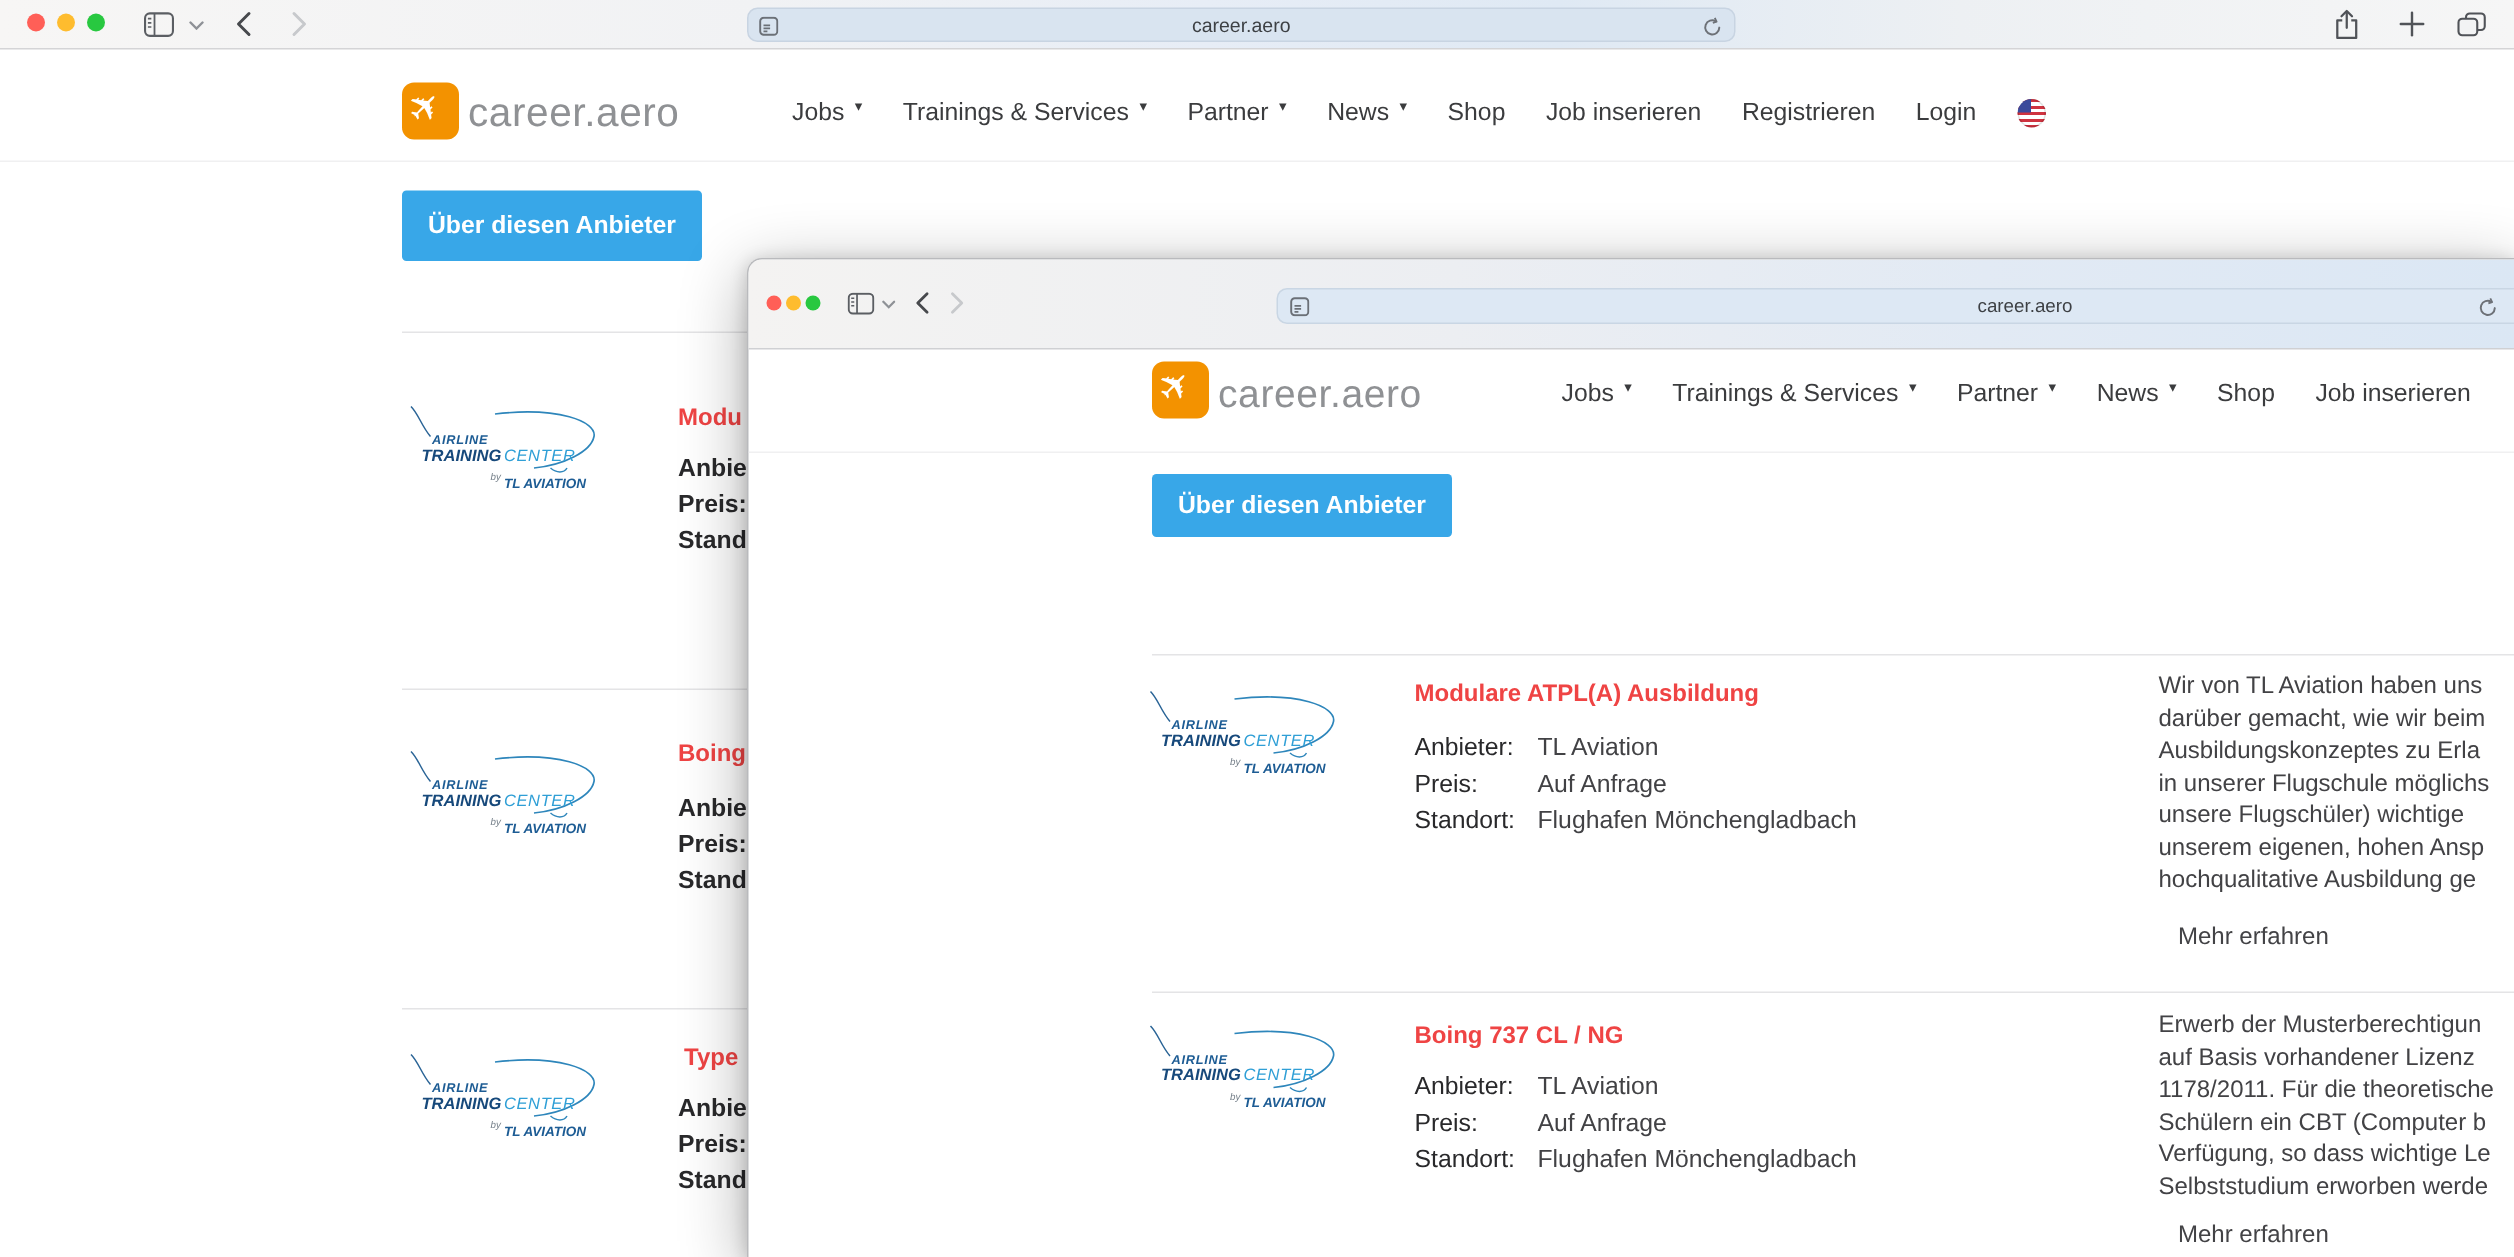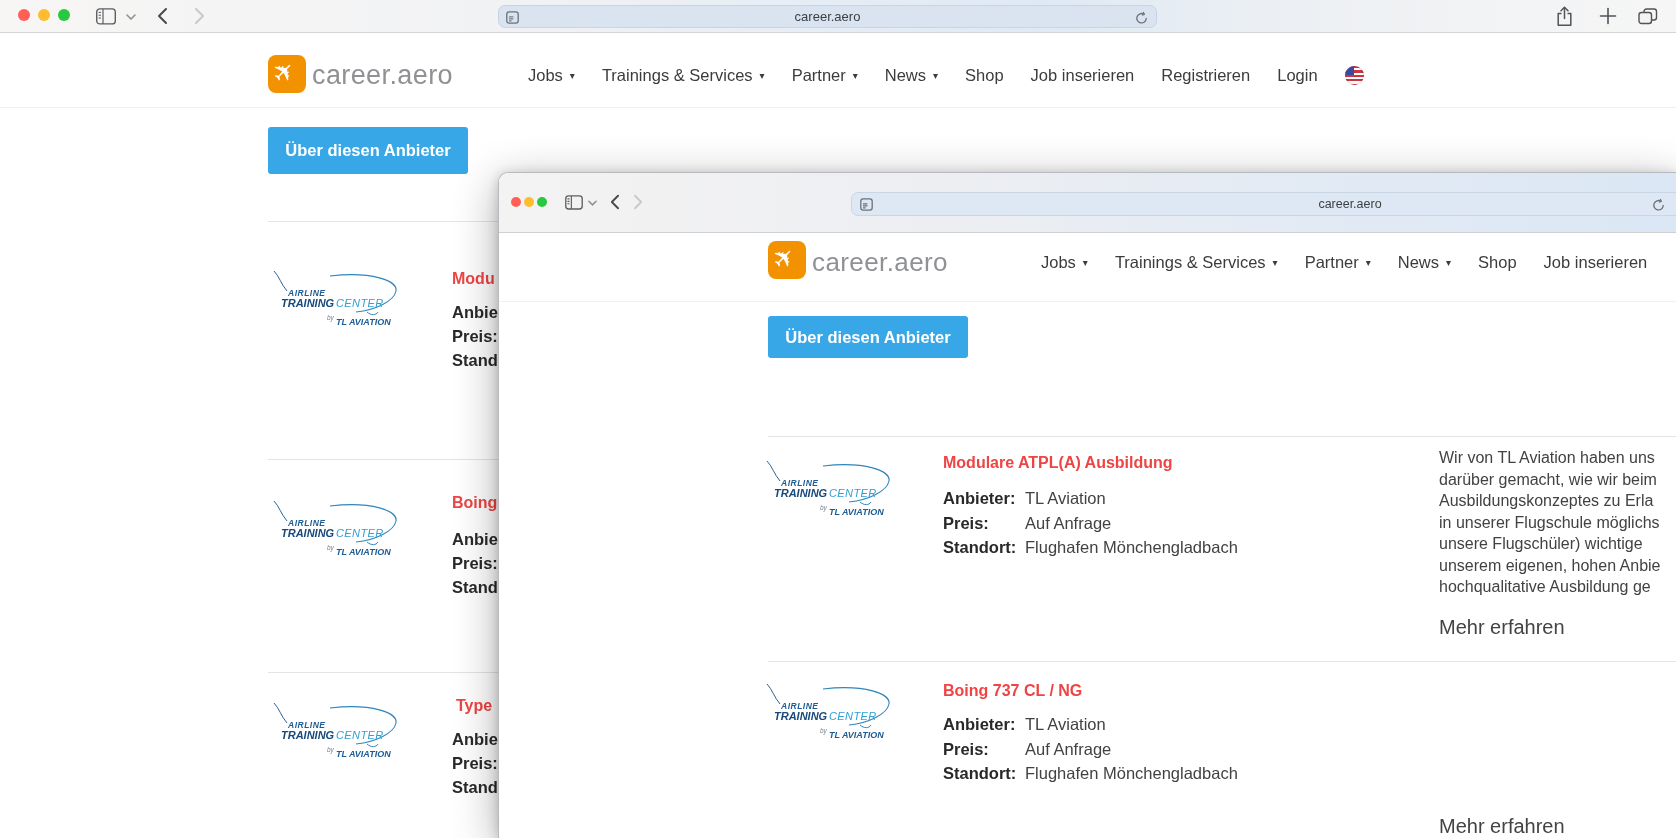--- a/index.html
+++ b/index.html
@@ -25,38 +25,38 @@
   .icon{position:absolute;line-height:0;}
 
   
   .logo-badge{position:absolute;width:38px;height:38px;border-radius:8px;background:#f39200;}
   .logo-badge .plane{position:absolute;left:5px;top:2px;font-size:26px;color:#fff;
     transform:rotate(-45deg);font-family:"DejaVu Sans",sans-serif;}
   .wordmark{position:absolute;font-size:27px;color:#8f9194;letter-spacing:.4px;}
   .wordmark.sm{font-size:26px;}
   .site-nav{position:absolute;display:flex;align-items:center;gap:27px;height:30px;
     font-size:16.5px;color:#3b3c3e;white-space:nowrap;}
-  .nav-item{display:flex;align-items:center;cursor:pointer;}
+  .nav-item{display:flex;align-items:flex-start;cursor:pointer;}
   .nav-caret{font-size:10px;margin-left:7px;color:#3b3c3e;}
   .hairline{position:absolute;height:1px;background:#f0f0f1;}
   .divider{position:absolute;height:1px;background:#e4e4e6;}
 
   
   .btn-blue{position:absolute;background:#38a7e8;border-radius:3px;color:#fff;
     font-size:16.5px;font-weight:600;display:flex;align-items:center;justify-content:center;
     cursor:pointer;white-space:nowrap;}
   .listing-title{position:absolute;font-size:16px;font-weight:700;color:#ef4444;white-space:nowrap;cursor:pointer;}
   .rows{position:absolute;font-size:16.5px;line-height:24.5px;white-space:nowrap;}
   .rows.tight{line-height:24px;text-align:right;}
   .row{display:flex;}
-  .row b{color:#29292b;min-width:82px;font-weight:700;display:inline-block;}
+  .row b{color:#29292b;min-width:82px;font-weight:400;display:inline-block;}
   .row span{color:#424245;}
   .row-b{font-weight:700;color:#29292b;}
   .desc{position:absolute;font-size:16px;line-height:21.5px;color:#424245;white-space:nowrap;}
-  .more{position:absolute;font-size:20px;color:#434346;white-space:nowrap;cursor:pointer;}
+  .more{position:absolute;font-size:16px;color:#434346;white-space:nowrap;cursor:pointer;margin-left:13px;}
 
   
   .inner-window{position:absolute;left:498px;top:172px;width:1178px;height:666px;background:#fff;
     border:1px solid #b9babd;border-right:none;border-bottom:none;border-radius:10px 0 0 0;
     overflow:hidden;box-shadow:0 10px 45px rgba(0,0,0,.32),0 2px 12px rgba(0,0,0,.18);}
 
   
   .flag{position:relative;width:19px;height:19px;border-radius:50%;overflow:hidden;display:inline-block;
     background:repeating-linear-gradient(180deg,#cf3340 0 2.2px,#ffffff 2.2px 4.4px);
     box-shadow:inset 0 0 0 1px rgba(0,0,0,.12);}
@@ -358,21 +358,21 @@
           <b>Standort:</b>
           <span>Flughafen Mönchengladbach</span>
         </div>
     </div>
     <div class="desc" style="left:940px;top:274px;">
       <div>Wir von TL Aviation haben uns</div>
       <div>darüber gemacht, wie wir beim</div>
       <div>Ausbildungskonzeptes zu Erla</div>
       <div>in unserer Flugschule möglichs</div>
       <div>unsere Flugschüler) wichtige</div>
-      <div>unserem eigenen, hohen Anbie</div>
+      <div>unserem eigenen, hohen Ansp</div>
       <div>hochqualitative Ausbildung ge</div>
     </div>
     <div class="more" style="left:940px;top:443px;">Mehr erfahren</div>
 
     <div class="divider" style="left:269px;top:488px;width:909px;"></div>
 
     <div class="atc-logo" style="left:266px;top:508px;">
       <svg viewBox="0 0 130 62" width="130" height="62">
         <path d="M2,3 C7,8 9,16 15,23" stroke="#2a6496" stroke-width="1" fill="none"></path>
         <path d="M58,8 C100,3 126,13 124,23 C122,33 104,42 84,44" stroke="#2e86bb" stroke-width="1.1" fill="none"></path>
@@ -392,16 +392,24 @@
         </div>
       <div class="row">
           <b>Preis:</b>
           <span>Auf Anfrage</span>
         </div>
       <div class="row">
           <b>Standort:</b>
           <span>Flughafen Mönchengladbach</span>
         </div>
     </div>
+    <div class="desc" style="left:940px;top:500px;">
+      <div>Erwerb der Musterberechtigun</div>
+      <div>auf Basis vorhandener Lizenz</div>
+      <div>1178/2011. Für die theoretische</div>
+      <div>Schülern ein CBT (Computer b</div>
+      <div>Verfügung, so dass wichtige Le</div>
+      <div>Selbststudium erworben werde</div>
+    </div>
     <div class="more" style="left:940px;top:642px;">Mehr erfahren</div>
   </div>
 
 </div>
 
 </body></html>

